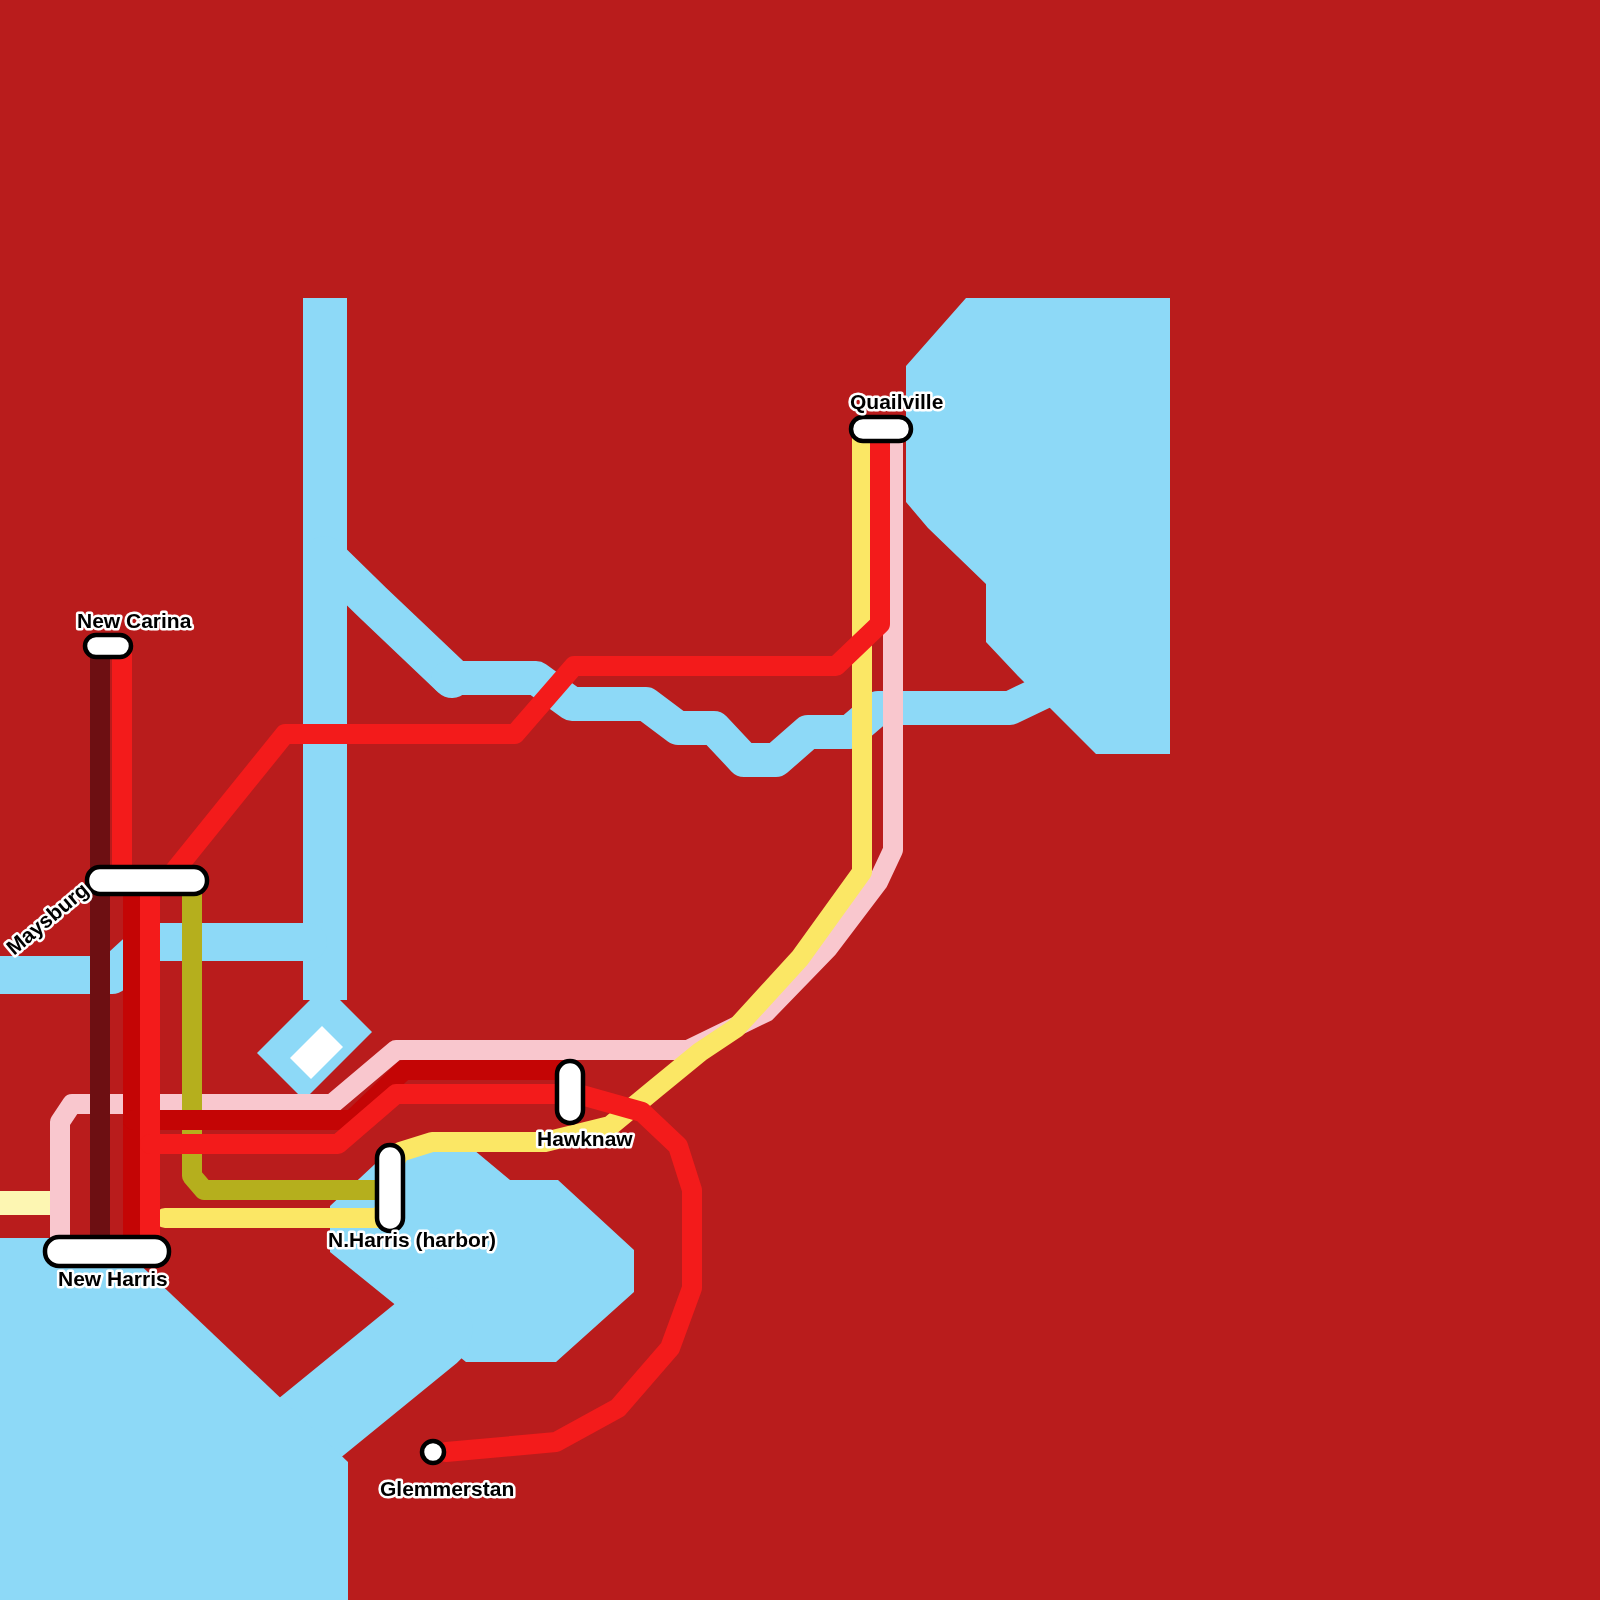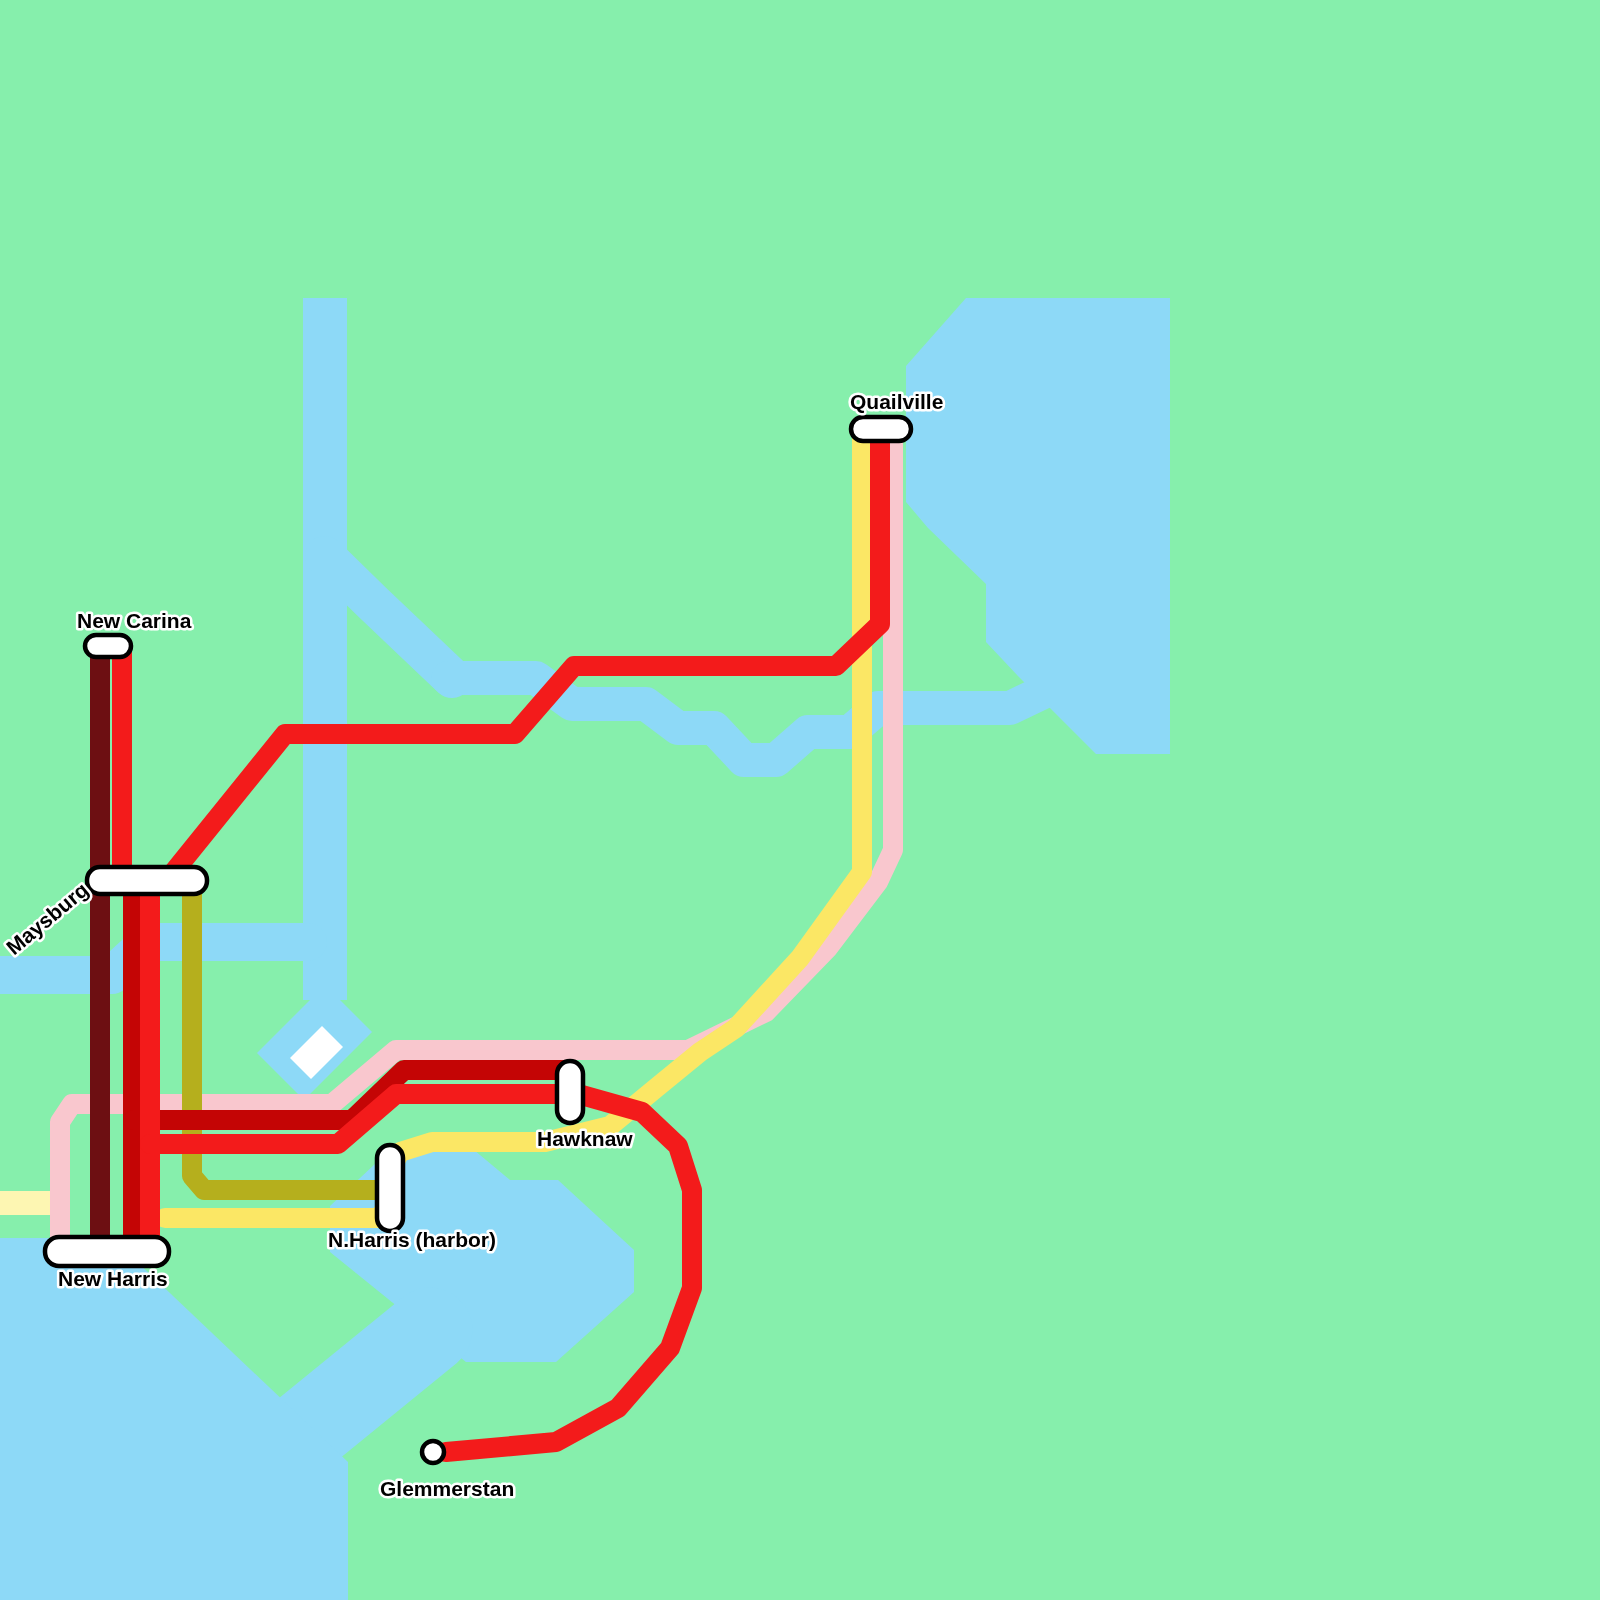--- a/index.html
+++ b/index.html
@@ -1,20 +1,20 @@
 <!DOCTYPE html>
 <html><head>
 <meta charset="utf-8">
 <style>
   html, body { margin: 0; padding: 0; background: #ffffff; }
   .stage {
     width: 1600px;
     height: 1600px;
     position: relative;
-    background: #86efac;
+    background: #b91c1c;
     overflow: hidden;
     text-decoration: underline;
   }
   svg { display: block; }
   .station { fill: #ffffff; stroke: #000000; stroke-width: 4.5; }
   .labels text {
     font-family: "Liberation Sans", sans-serif;
     font-size: 21px;
     font-weight: bold;
     fill: #000000;

